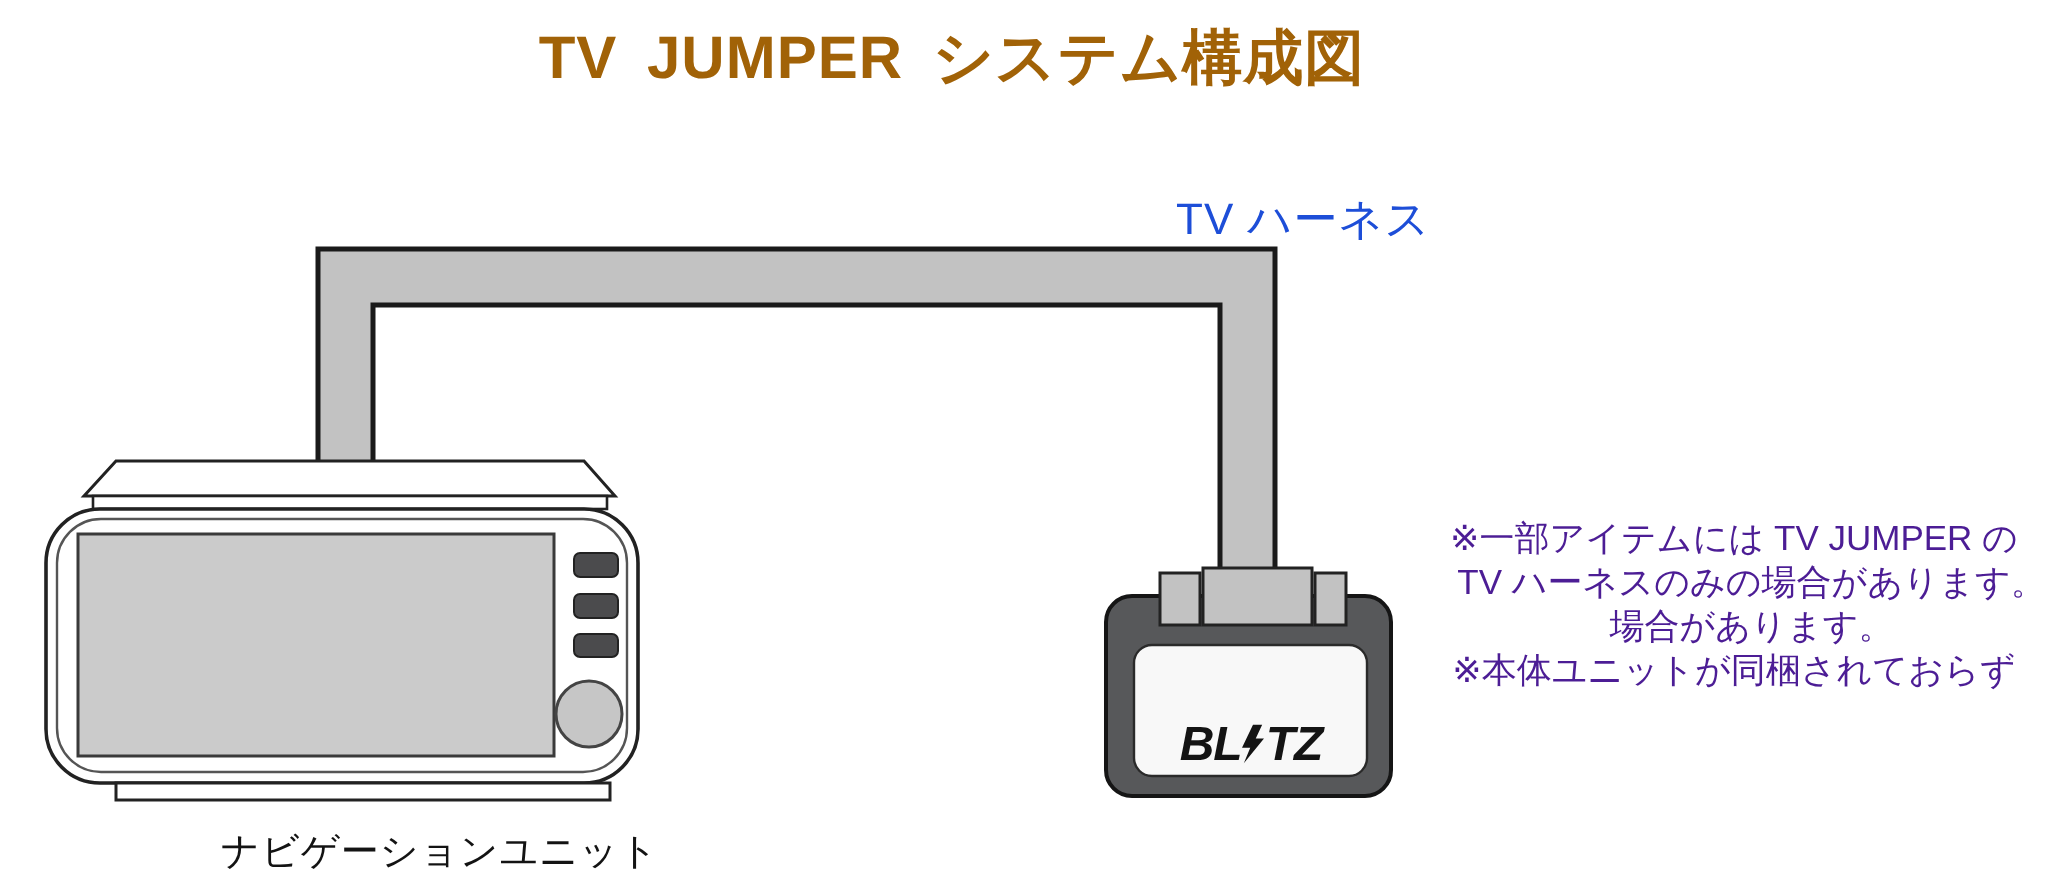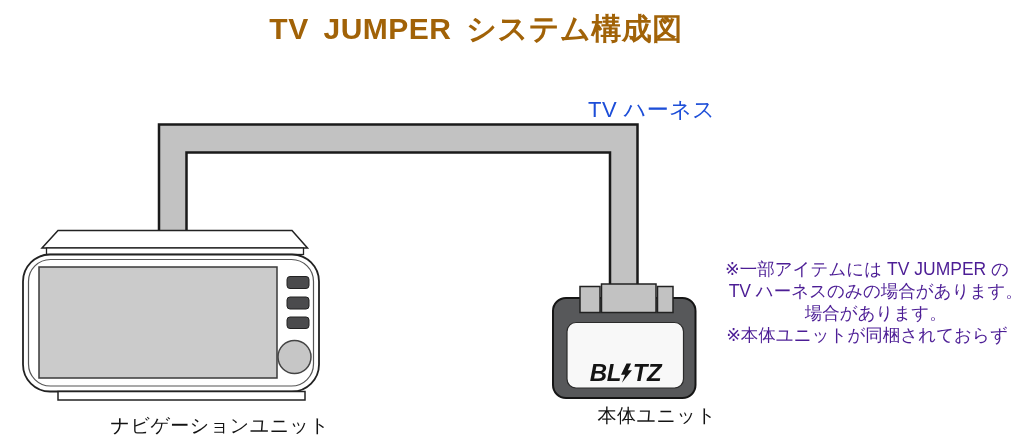--- a/index.html
+++ b/index.html
@@ -64,21 +64,20 @@
     </g>
   </svg>
 
   <div class="blitz-logo">
     <span>BL</span><svg class="bolt" viewBox="0 0 12 21" xmlns="http://www.w3.org/2000/svg">
         <polygon points="6,0 11,0 7.5,7.5 12,7.5 1,21 4.5,12.5 0,12.5" fill="#141414"></polygon>
       </svg><span>TZ</span>
   </div>
 
   <div class="unit-label nav">ナビゲーションユニット</div>
-  <div class="unit-label main">本体ユニット</div>
 
   <div class="notes">
     <div class="note-line">※一部アイテムには TV JUMPER の</div>
     <div class="note-line">　TV ハーネスのみの場合があります。</div>
     <div class="note-line">　場合があります。</div>
     <div class="note-line">※本体ユニットが同梱されておらず</div>
   </div>
 
 </div>
 

